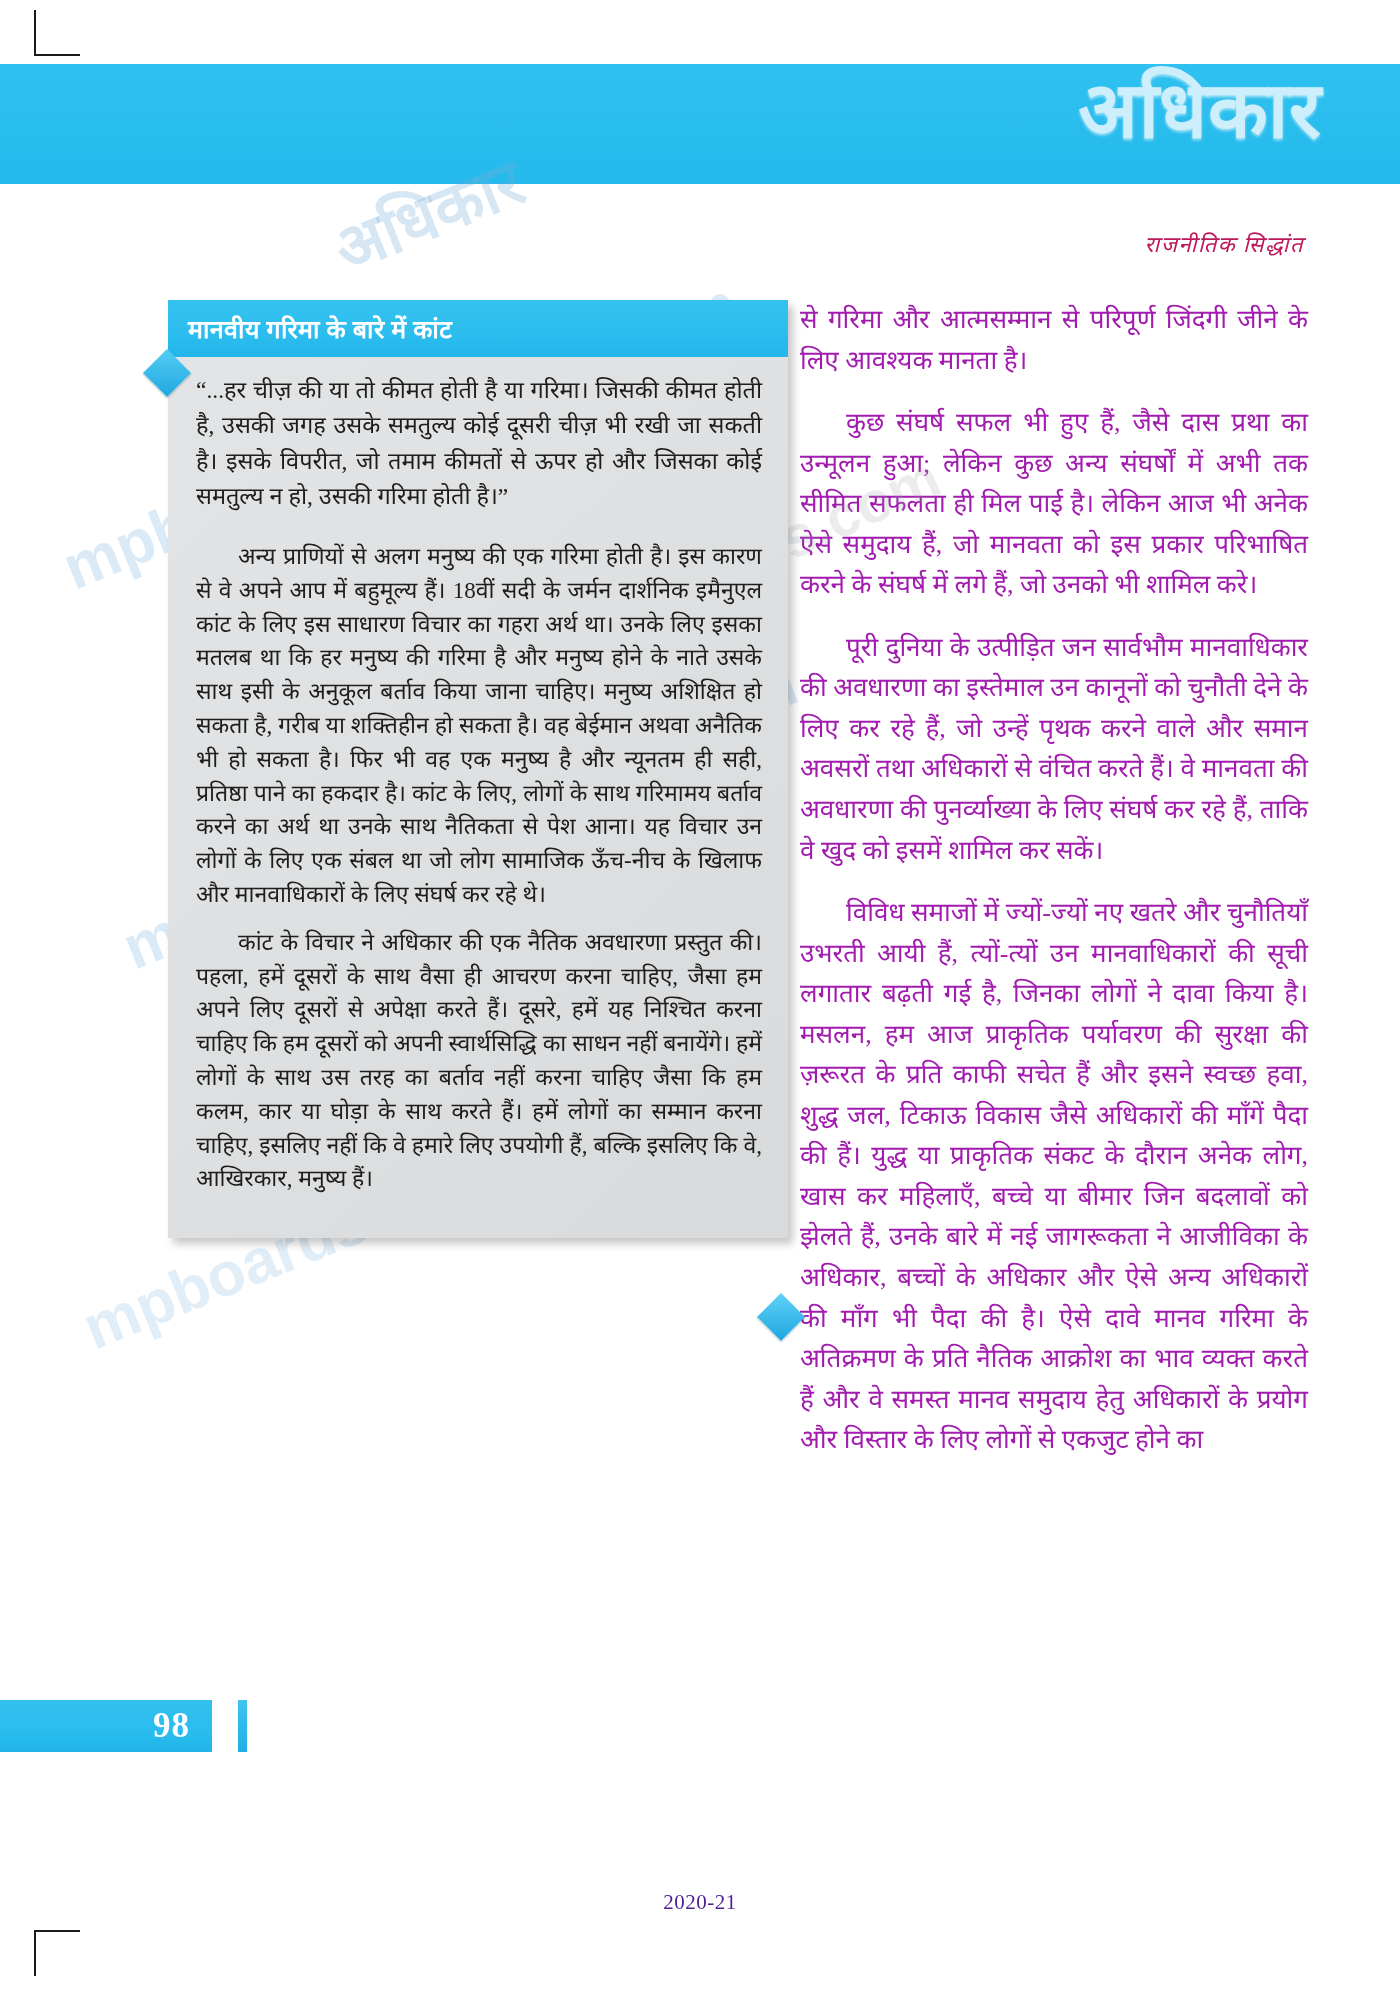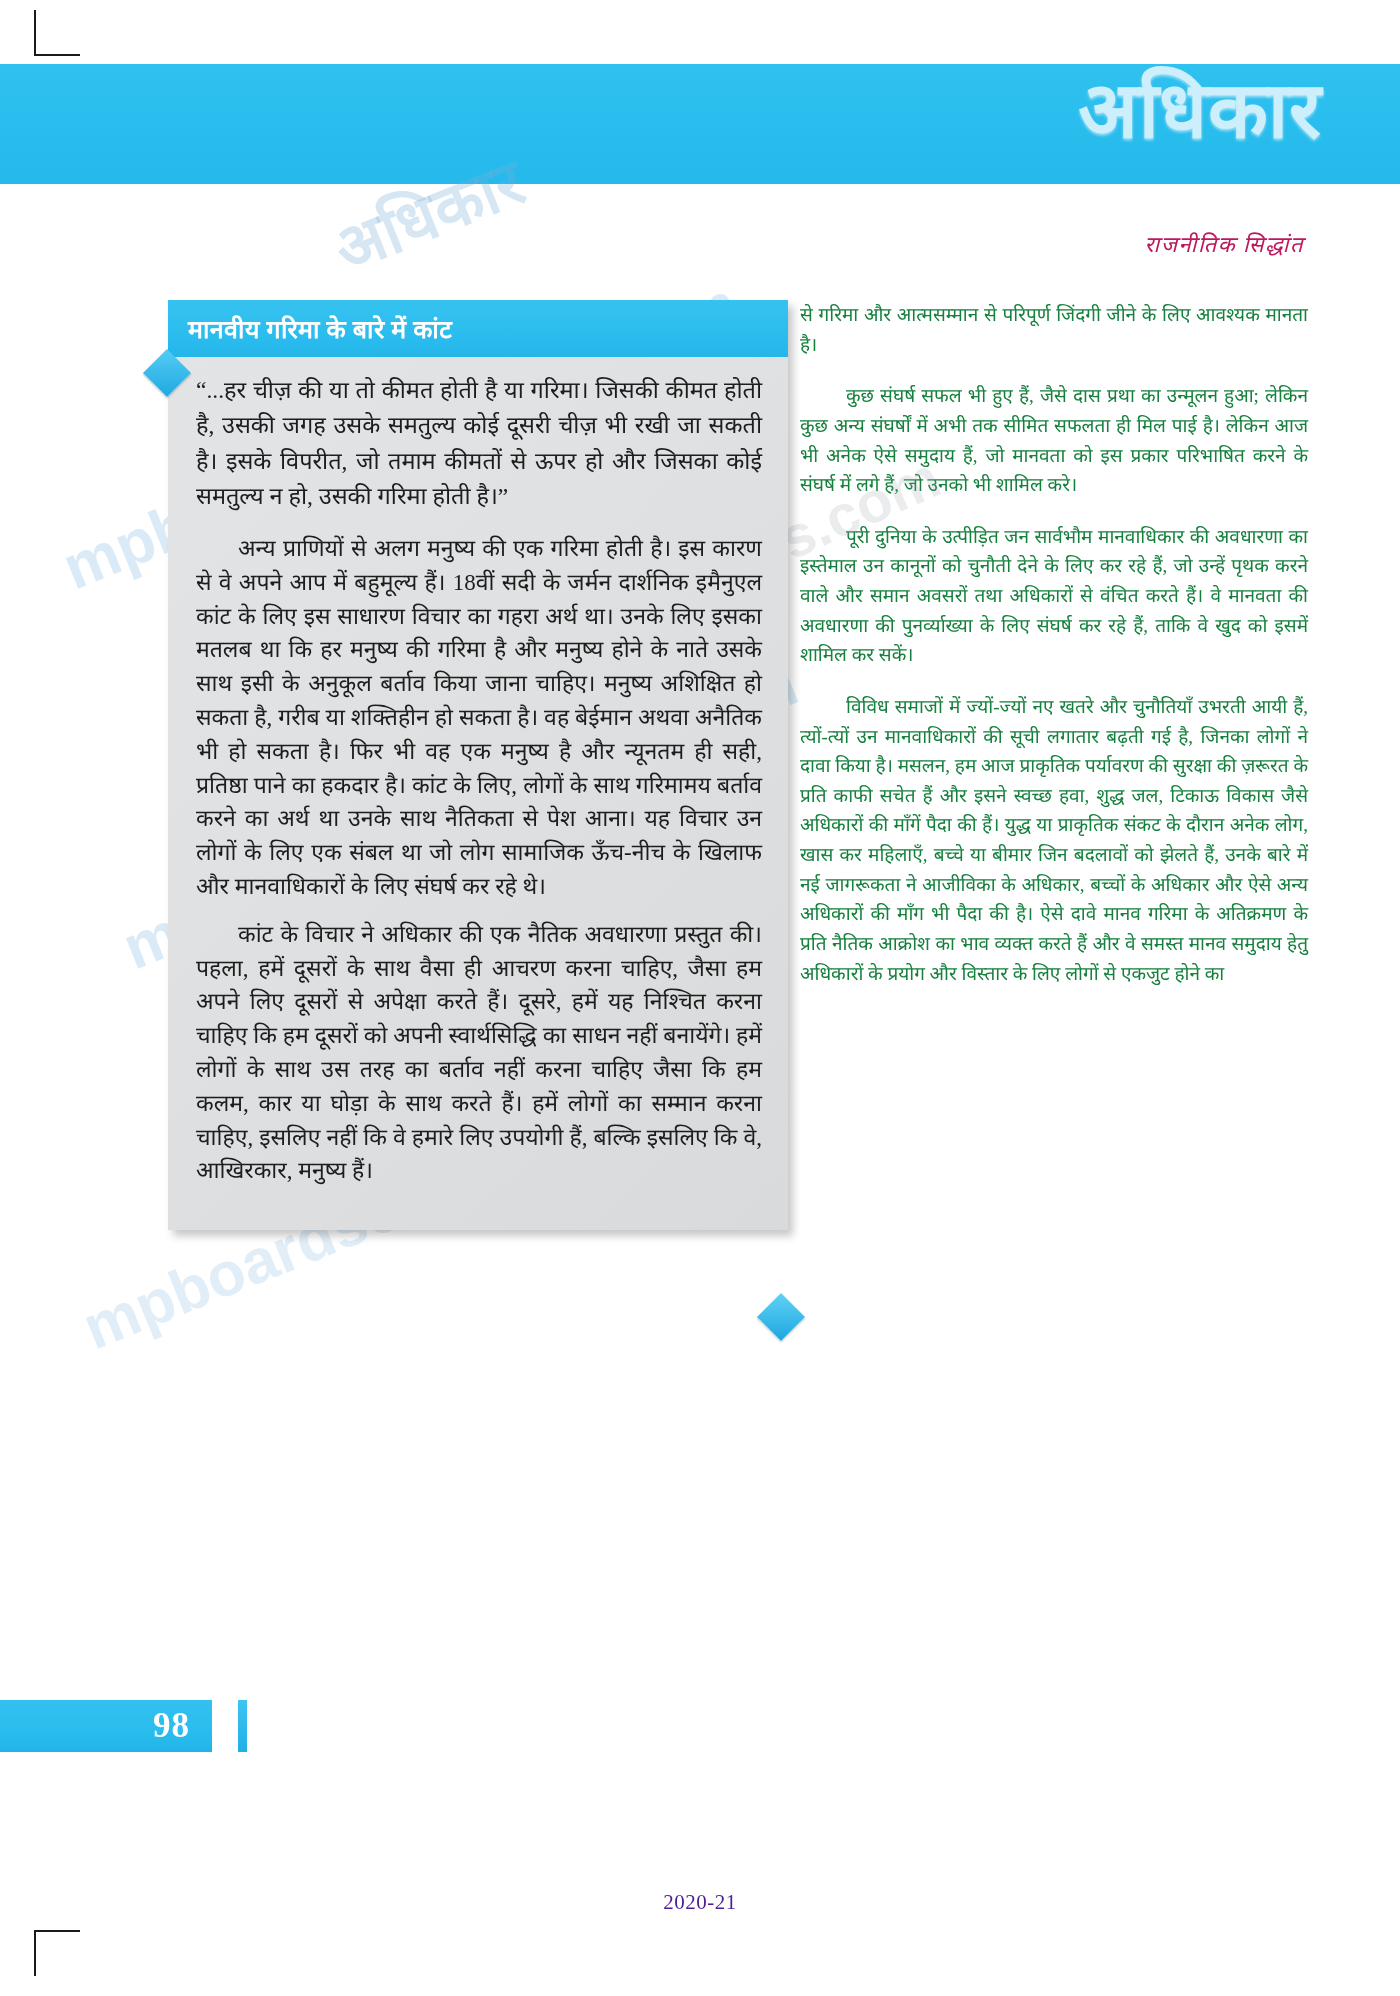--- a/index.html
+++ b/index.html
@@ -92,30 +92,30 @@
   p.b{
     margin:0 0 14px 0;
     font-size:23px;
     line-height:1.47;
     text-align:justify;
     text-justify:inter-word;
     color:#1d1d1d;
     font-family:"Liberation Serif","DejaVu Serif",serif;
   }
   p.b.indent{text-indent:42px;}
-  p.quote{font-size:23.5px;line-height:1.5;margin-bottom:18px;}
+  p.quote{font-size:23.5px;line-height:1.5;margin-bottom:26px;}
 
   
   p.r{
     margin:0 0 22px 0;
-    font-size:19px;
+    font-size:26px;
     line-height:1.56;
     text-align:justify;
     text-justify:inter-word;
-    color:#15803d;
+    color:#a21caf;
     font-family:"Liberation Serif","DejaVu Serif",serif;
   }
   p.r.indent{text-indent:46px;}
 
   .diamond-right{
     position:absolute;left:-36px;top:1000px;width:34px;height:34px;
     background:linear-gradient(135deg,#5fd2f7,#1ea6df);
     transform:rotate(45deg);
     box-shadow:1px 1px 2px rgba(0,0,0,.22);
   }

